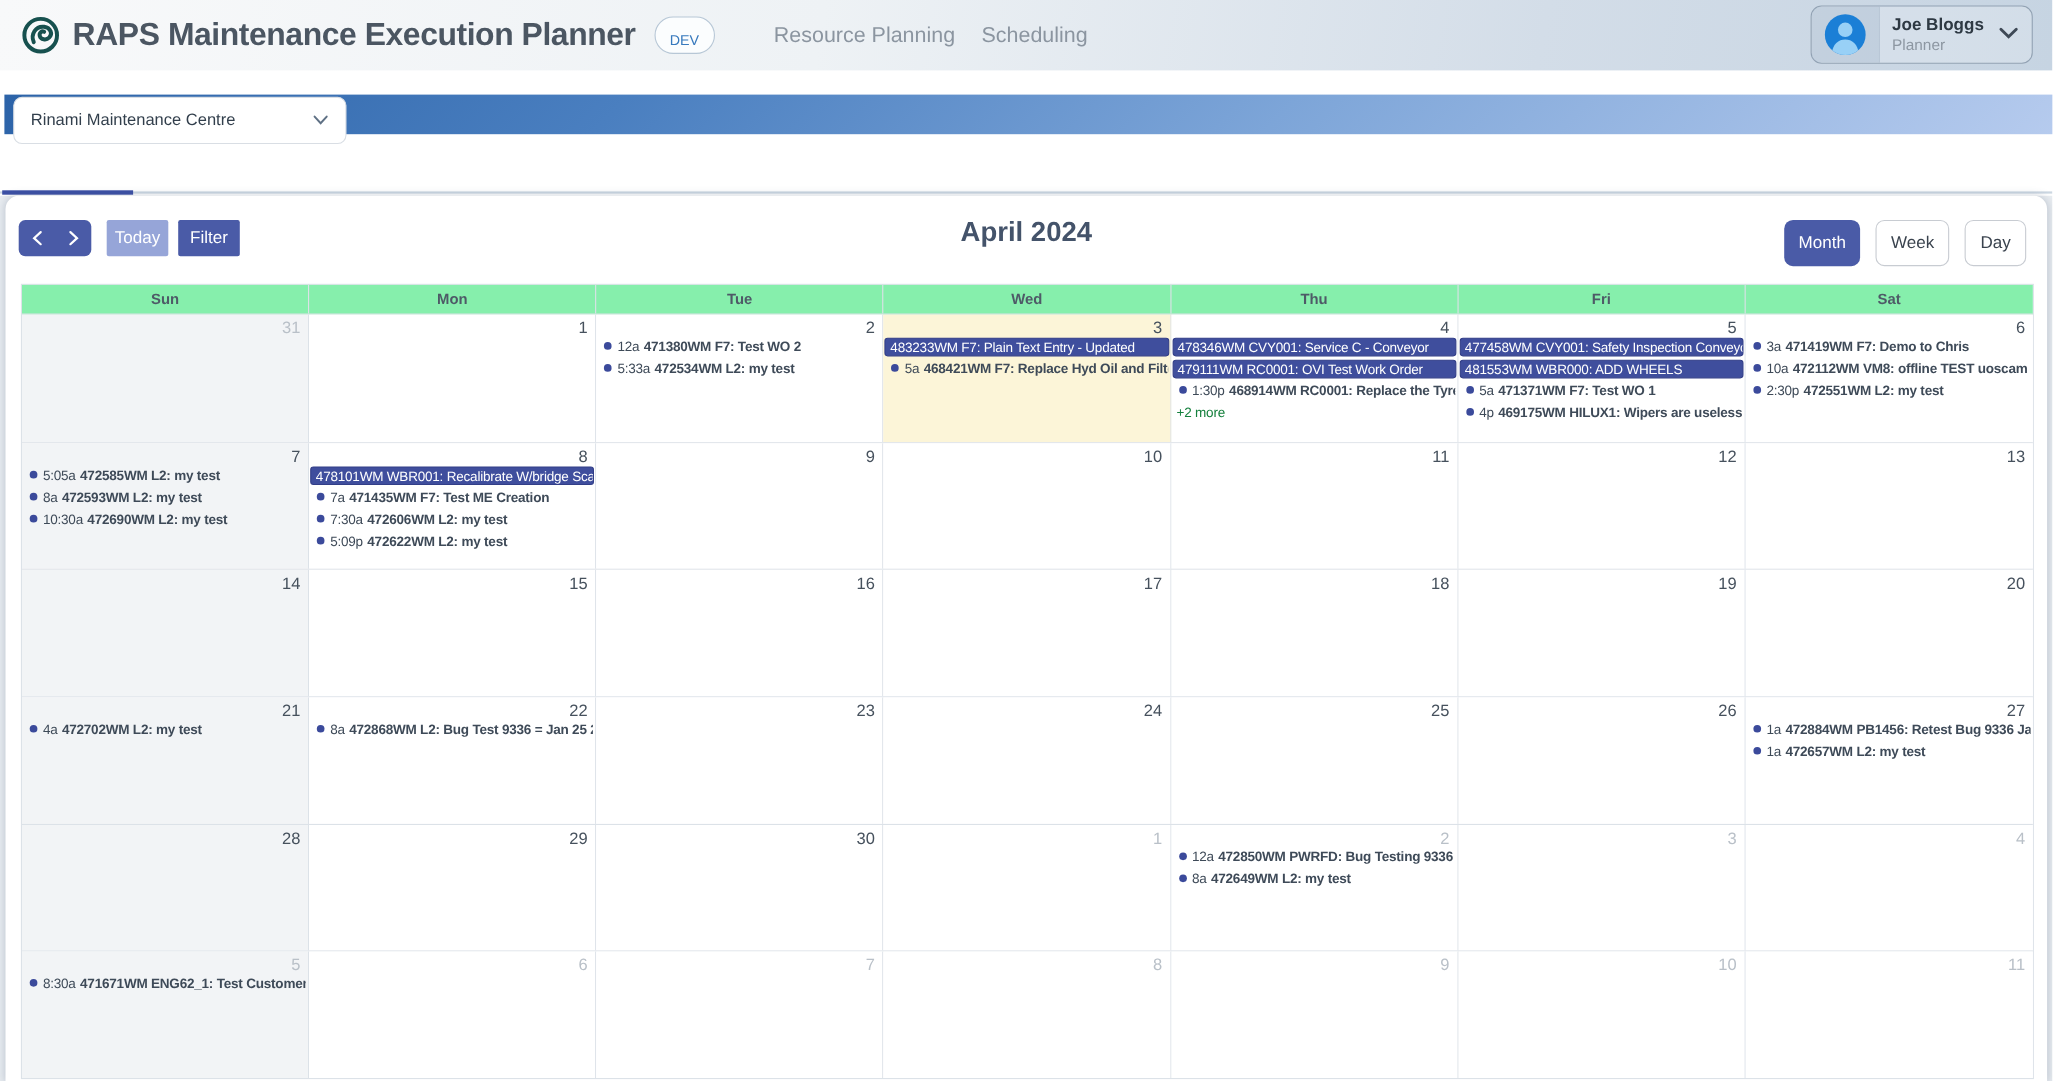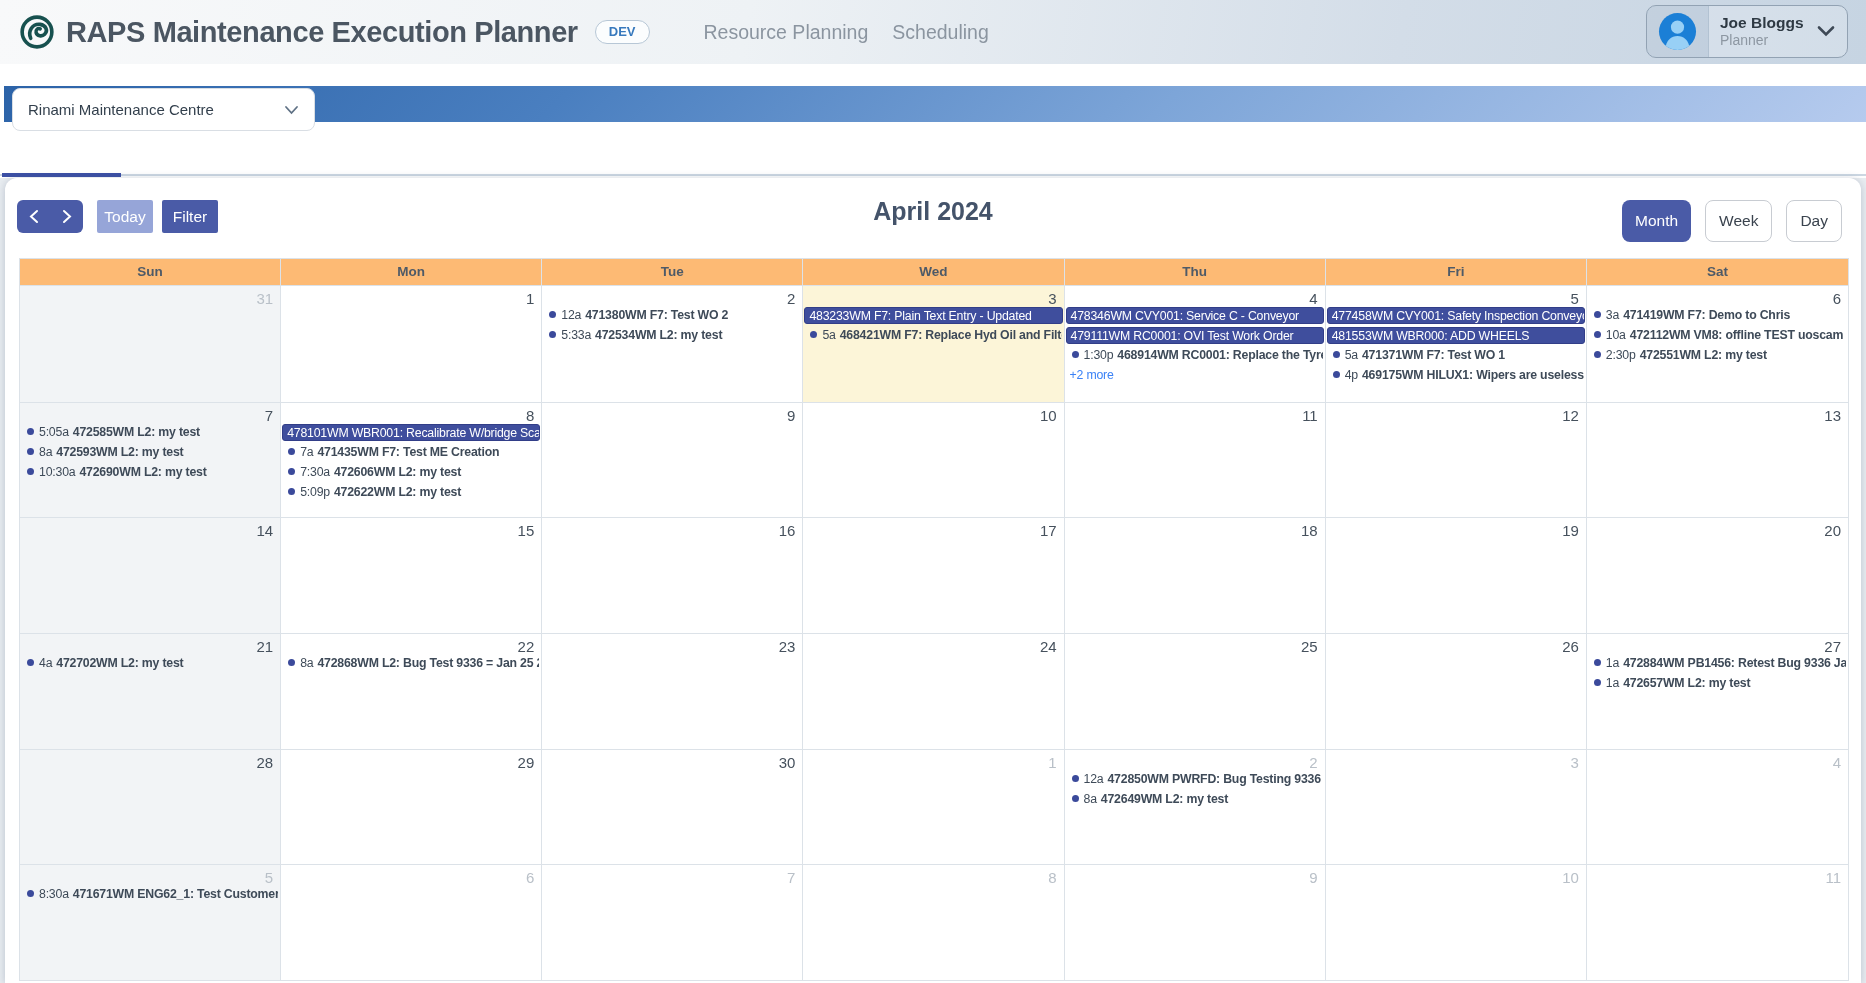--- a/index.html
+++ b/index.html
@@ -6,21 +6,21 @@
   html,body { font-family:"Liberation Sans", sans-serif; background:#ffffff; }
   .page { position:relative; width:1866px; height:983px; overflow:hidden; background:#ffffff; }
 
   
   .top-header { position:absolute; top:0; left:0; width:100%; height:64px;
     background:linear-gradient(100deg,#f8f9fa 0%,#eef2f5 40%,#d3dde8 75%,#c6d4e2 100%);
     display:flex; align-items:center; padding-left:19px; }
   .logo { width:36px; height:36px; margin-right:11px; flex:0 0 auto; }
   .app-title { font-size:29px; font-weight:bold; color:#4b5662; letter-spacing:-0.4px; white-space:nowrap; }
   .env-badge { margin-left:17px; border:1.5px solid #b7c7d6; background:#fbfdfe; color:#3779bd;
-    border-radius:999px; padding:3px 13px 4px; font-size:13px; font-weight:bold; }
+    border-radius:999px; padding:13px 13px 4px; font-size:13px; font-weight:normal; }
   .top-nav { display:flex; gap:24px; margin-left:54px; }
   .top-nav a { color:#8b95a0; font-size:19.5px; text-decoration:none; cursor:pointer; white-space:nowrap; }
   .profile { position:absolute; right:18px; top:5px; width:202px; height:53px;
     border:1.5px solid #92a2b3; border-radius:10px; background:rgba(255,255,255,0.22);
     display:flex; align-items:center; cursor:pointer; }
   .profile .avatar-cell { width:62px; height:100%; background:rgba(150,173,196,0.30);
     border-radius:8px 0 0 8px; display:flex; align-items:center; justify-content:center; border-right:1px solid rgba(130,150,170,0.25); }
   .profile .who { margin-left:11px; line-height:1.25; }
   .profile .uname { font-size:15.5px; font-weight:bold; color:#2e3943;text-align:right; }
   .profile .urole { font-size:14px; color:#8d97a2; }
@@ -63,21 +63,21 @@
     font-size:25px; font-weight:bold; color:#44536a; }
   .views { position:absolute; right:19px; top:0; display:flex; gap:14px; }
   .views .btn { border-radius:8px; padding:0 13px; height:42px; }
   .btn-solid { background:#4a5ba7; color:#ffffff; }
   .btn-outline { background:#ffffff; color:#3a434e; border:1px solid #c8ccd2; }
 
   
   .grid-wrap { position:absolute; top:80px; left:14px; right:12px; bottom:2px;
     border:1px solid #dce2e8; }
   .day-heads { display:grid; grid-template-columns:repeat(7,1fr); height:27px;
-    background:#fdba74; border-bottom:1px solid #dce2e8; }
+    background:#86efac; border-bottom:1px solid #dce2e8; }
   .day-head { font-size:13.5px; font-weight:bold; color:#4e5a67; text-align:center;
     line-height:26px; border-right:1px solid #dce2e8; }
   .day-head:last-child { border-right:none; }
   .weeks { display:grid; grid-template-rows:repeat(6,1fr); height:calc(100% - 27px); }
   .week-row { display:grid; grid-template-columns:repeat(7,1fr); }
   .week-row + .week-row { border-top:1px solid #dce2e8; }
   .day-cell { border-right:1px solid #dce2e8; overflow:hidden; background:#ffffff; cursor:pointer; }
   .day-cell:last-child { border-right:none; }
   .day-cell.sunday { background:#f2f4f6; }
   .day-cell.today { background:#fcf5d8; }
@@ -87,21 +87,21 @@
     border:1px solid #323e88; border-radius:3px; color:#ffffff; font-size:12.3px;
     letter-spacing:-0.2px; padding:0 4px; white-space:nowrap; overflow:hidden; cursor:pointer; }
   .ev-dot { height:17px; line-height:17px; margin:0 2px 3px 2px; padding-left:5px;
     white-space:nowrap; overflow:hidden; font-size:12.3px; letter-spacing:-0.2px;
     color:#3e4a58; cursor:pointer; }
   .ev-dot .dot { display:inline-block; width:7px; height:7px; border-radius:50%;
     background:#3b4a9b; margin-right:5px; vertical-align:1px; }
   .ev-dot .t { margin-right:4px; }
   .ev-dot .ti { font-weight:bold; }
   .more-link { height:17px; line-height:17px; padding-left:5px; font-size:12.3px;
-    letter-spacing:-0.2px; color:#3b82f6; cursor:pointer; }
+    letter-spacing:-0.2px; color:#15803d; cursor:pointer; }
 </style>
 </head>
 <body>
 
 <div class="page">
 
   <header class="top-header">
     <span class="logo">
       <svg viewBox="0 0 40 40" width="36" height="36">
         <circle cx="20" cy="20" r="16.5" fill="none" stroke="#17514f" stroke-width="4"></circle>

